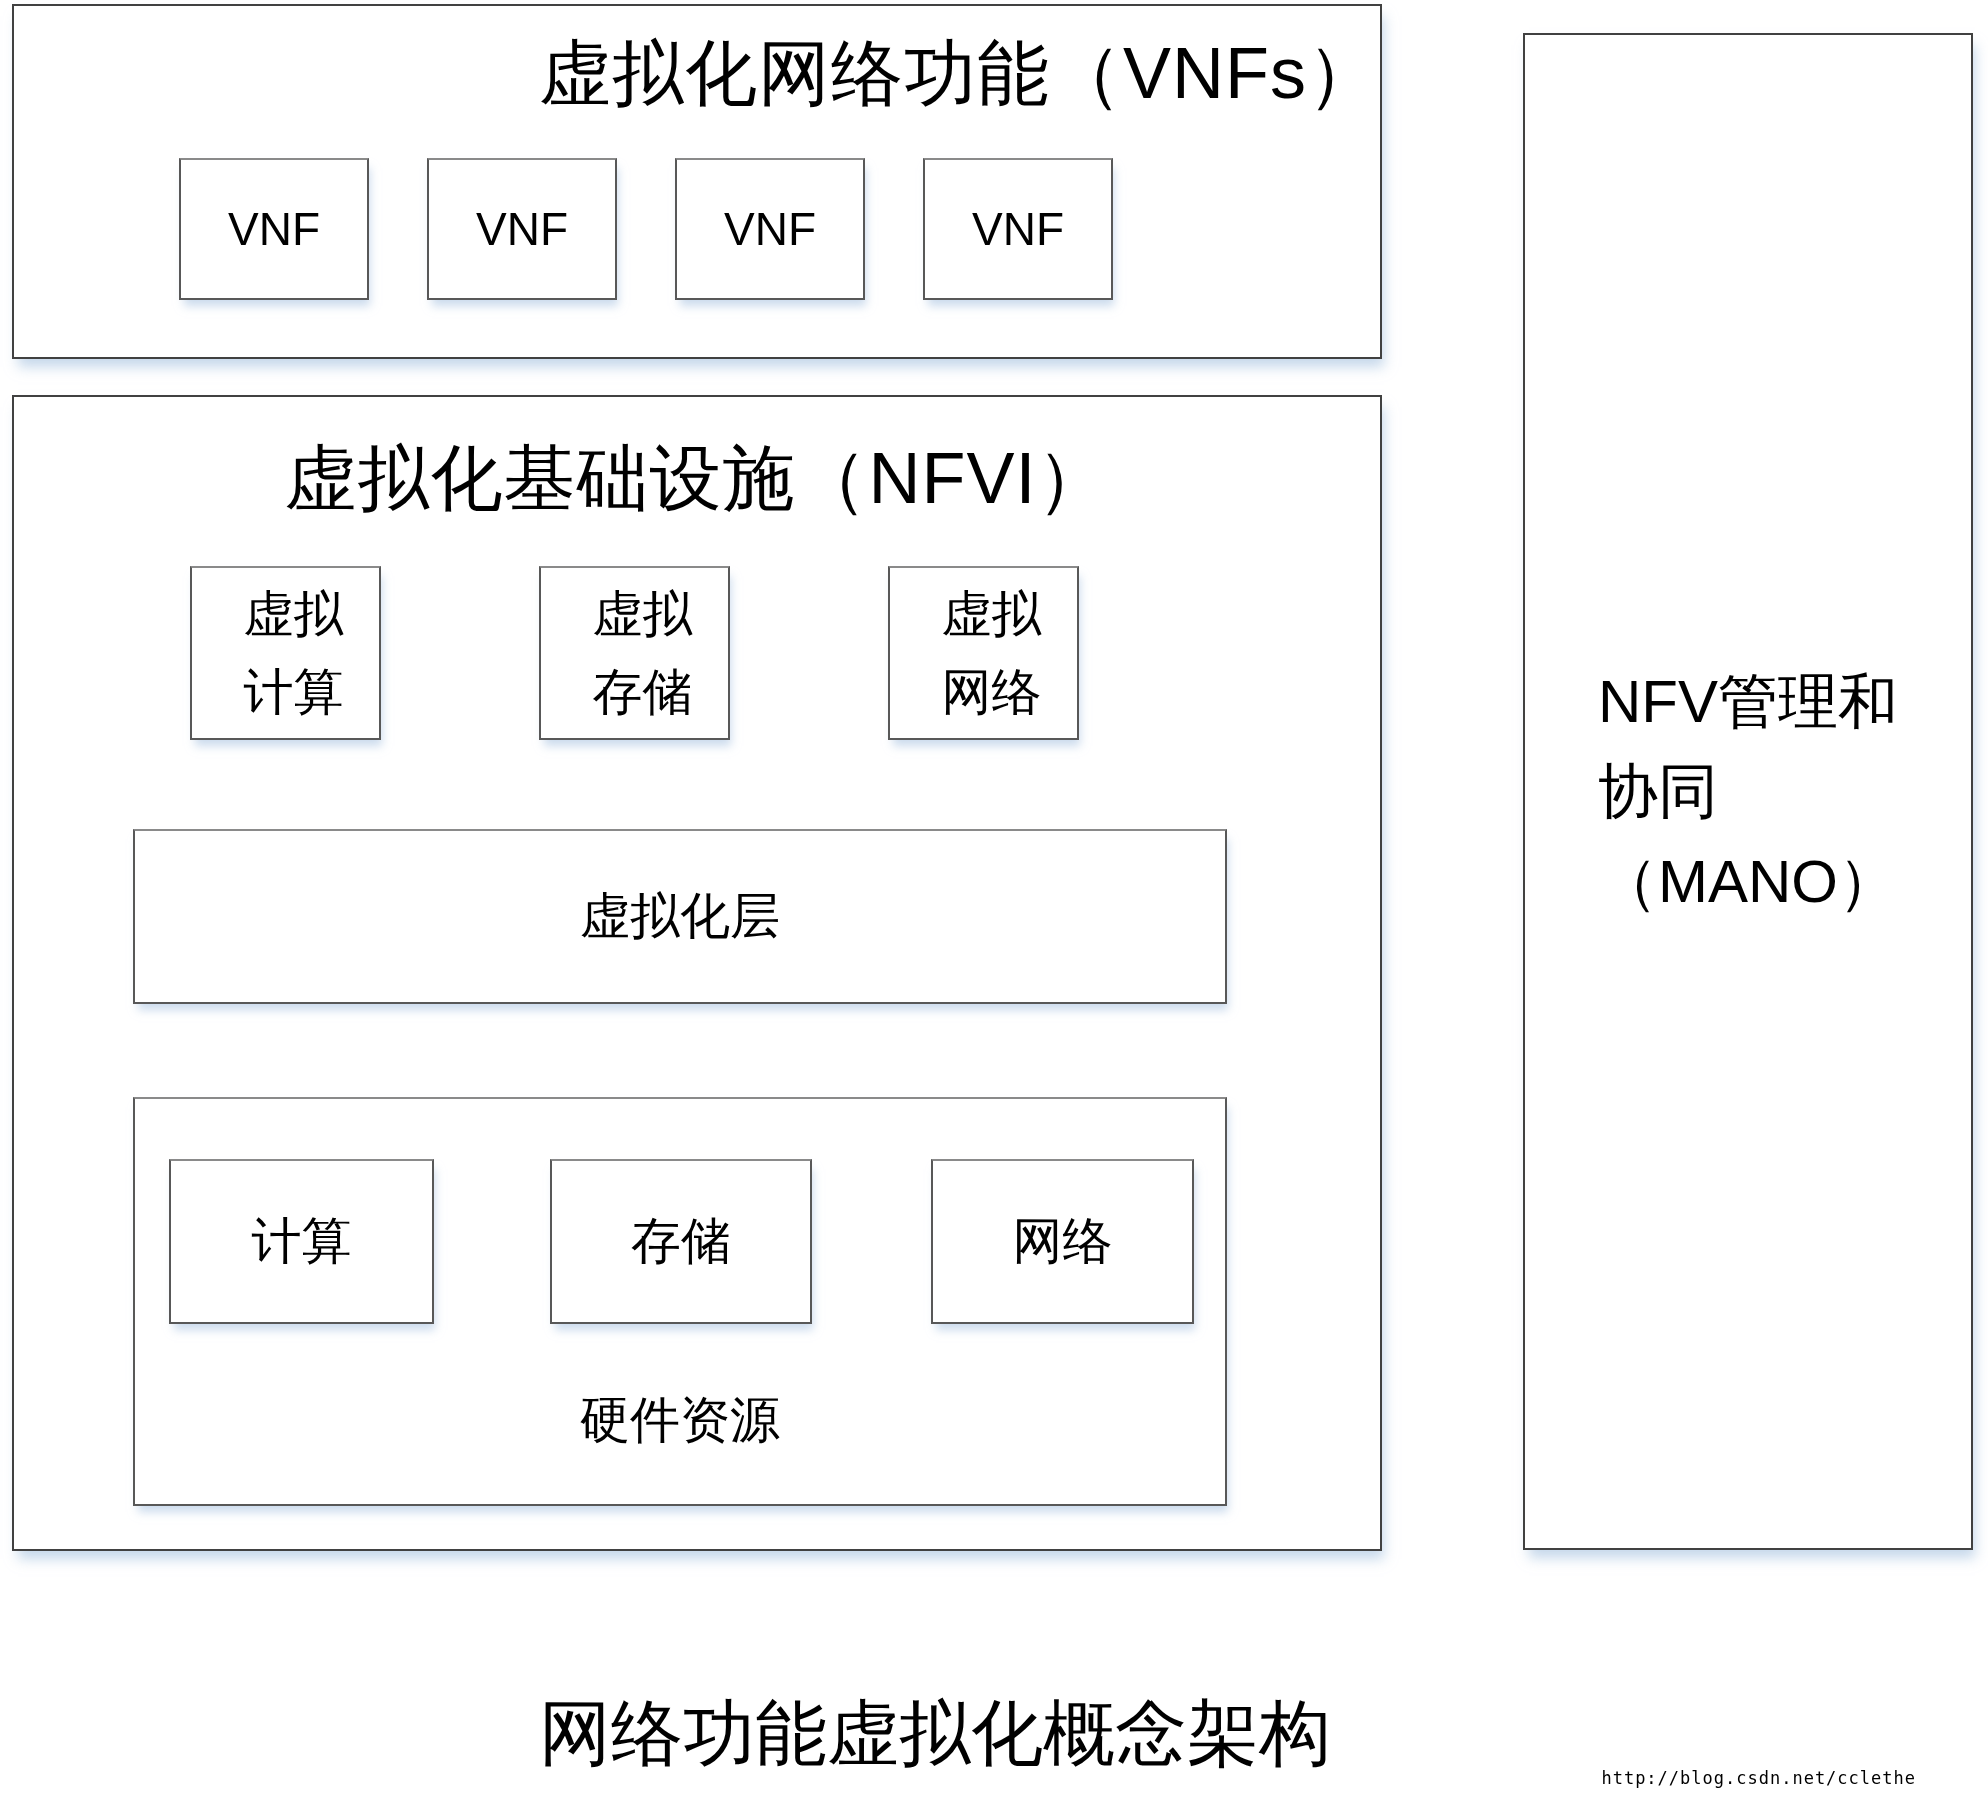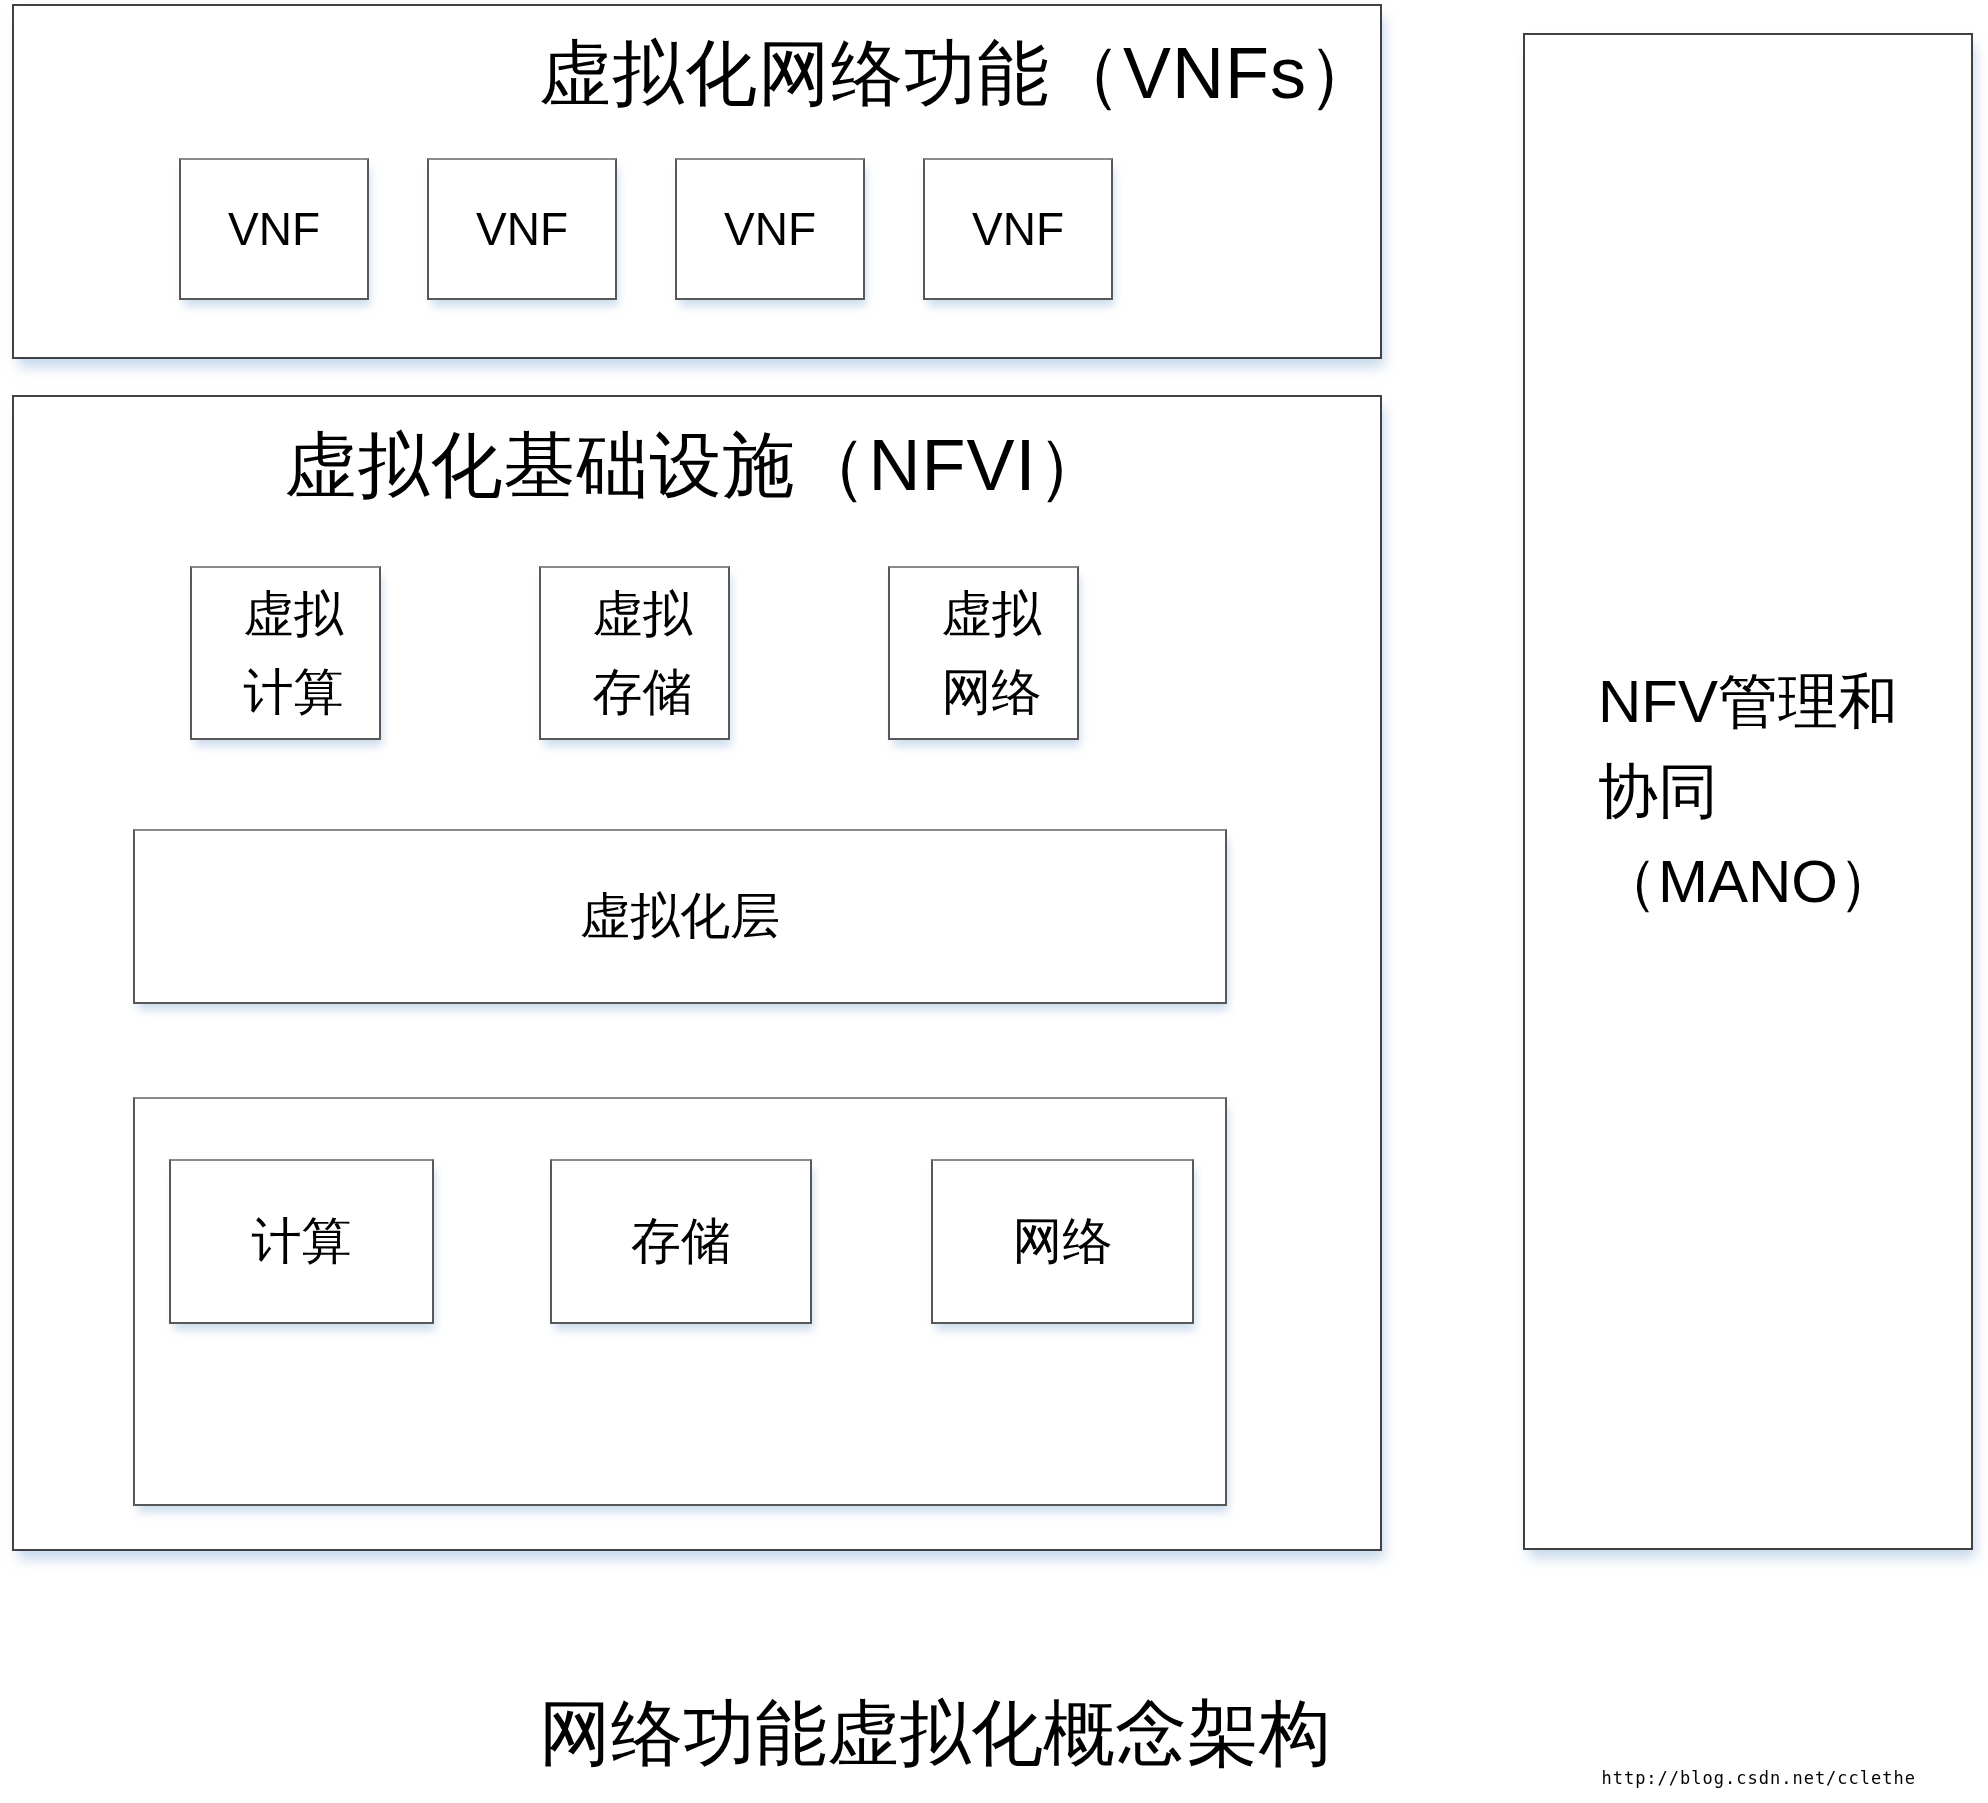--- a/index.html
+++ b/index.html
@@ -61,21 +61,21 @@
   </div>
   <div class="box" style="left:661px;top:152px;width:190px;height:142px;">
     <span class="vnf-label">VNF</span>
   </div>
   <div class="box" style="left:909px;top:152px;width:190px;height:142px;">
     <span class="vnf-label">VNF</span>
   </div>
 </div>
 
 <div class="container" style="left:12px;top:395px;width:1370px;height:1156px;">
-  <div class="section-title" style="top:31px;">虚拟化基础设施（NFVI）</div>
+  <div class="section-title" style="top:44px;">虚拟化基础设施（NFVI）</div>
 
   <div class="box two-line" style="left:176px;top:169px;width:191px;height:174px;">
     <div>
       <span>虚拟</span>
       <span>计算</span>
     </div>
   </div>
   <div class="box two-line" style="left:525px;top:169px;width:191px;height:174px;">
     <div>
       <span>虚拟</span>
@@ -96,20 +96,21 @@
   <div class="box" style="left:119px;top:700px;width:1094px;height:409px;display:block;">
     <div class="box" style="left:34px;top:60px;width:265px;height:165px;">
       <span class="hw-box-label">计算</span>
     </div>
     <div class="box" style="left:415px;top:60px;width:262px;height:165px;">
       <span class="hw-box-label">存储</span>
     </div>
     <div class="box" style="left:796px;top:60px;width:263px;height:165px;">
       <span class="hw-box-label">网络</span>
     </div>
+    <div class="hw-label">硬件资源</div>
   </div>
 </div>
 
 <div class="container" style="left:1523px;top:33px;width:450px;height:1517px;display:flex;align-items:center;justify-content:center;">
   <div class="mano-text">
     <span>NFV管理和</span>
     <span>协同</span>
     <span>（MANO）</span>
   </div>
 </div>

